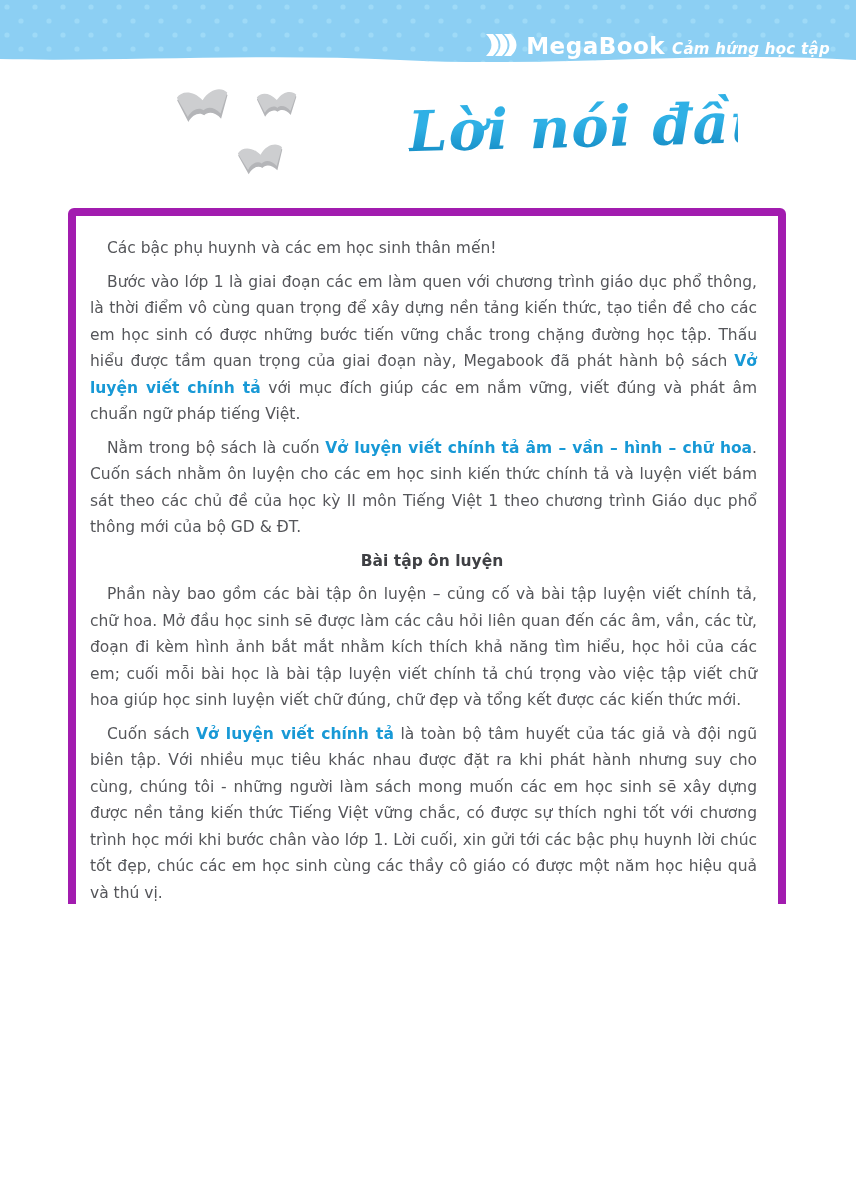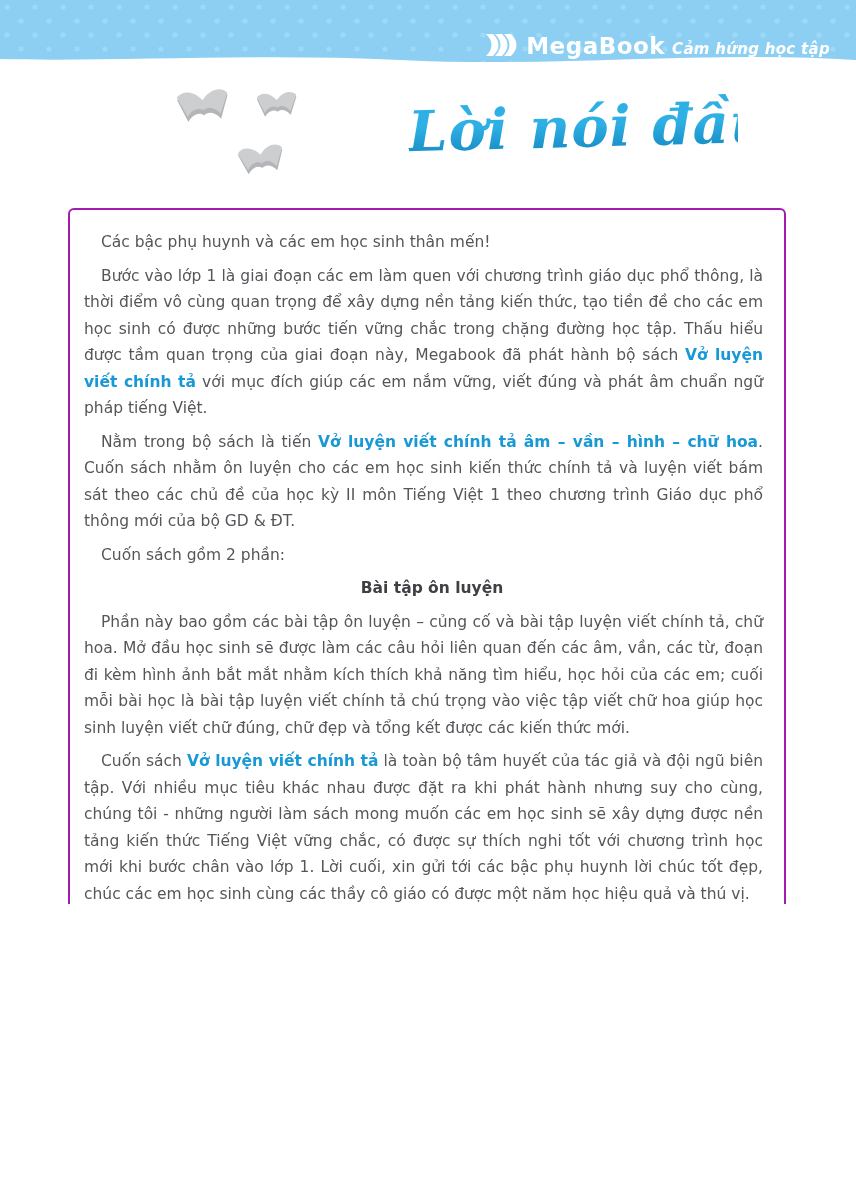--- a/index.html
+++ b/index.html
@@ -32,21 +32,21 @@
     background:linear-gradient(180deg,#2fb0e5 45%,#0e82bb 100%);
     -webkit-background-clip:text; background-clip:text;
     -webkit-text-fill-color:transparent;
     transform:rotate(-1.5deg);
     white-space:nowrap;
   }
 
   
   .content-box {
     position:absolute; left:68px; top:208px; width:718px; height:906px;
-    border:2px solid #a21caf; border-radius:6px; background:#ffffff;
+    border:8px solid #a21caf; border-radius:6px; background:#ffffff;
     padding:19px 21px 0 14px; overflow:hidden;
   }
   .content-box p {
     font-size:15.5px; line-height:26.5px; color:#55565a;
     text-align:justify; text-indent:17px; margin-bottom:7px;
   }
   .content-box p.heading { font-weight:bold; color:#3f4044; text-align:center; }
   .content-box span.accent { color:#1899d6; font-weight:bold; }
 
   
@@ -102,22 +102,21 @@
   <svg class="book-icon book-3" width="56" height="38" viewBox="0 0 44 30">
     <path d="M22 12 C15 3 6 3 2 8 L9 26 C13 20 19 19 22 22 C25 19 31 20 35 26 L42 8 C38 3 29 3 22 12 Z" fill="#b4b5b8" transform="translate(0,2)"></path>
     <path d="M22 12 C15 3 6 3 2 8 L9 24 C13 18 19 17 22 20 C25 17 31 18 35 24 L42 8 C38 3 29 3 22 12 Z" fill="#cdcED0"></path>
   </svg>
 
   <h1 class="page-title">Lời nói đầu</h1>
 
   <div class="content-box">
       <p><span>Các bậc phụ huynh và các em học sinh thân mến!</span></p>
       <p><span>Bước vào lớp 1 là giai đoạn các em làm quen với chương trình giáo dục phổ thông, là thời điểm vô cùng quan trọng để xây dựng nền tảng kiến thức, tạo tiền đề cho các em học sinh có được những bước tiến vững chắc trong chặng đường học tập. Thấu hiểu được tầm quan trọng của giai đoạn này, Megabook đã phát hành bộ sách </span><span class="accent">Vở luyện viết chính tả</span><span> với mục đích giúp các em nắm vững, viết đúng và phát âm chuẩn ngữ pháp tiếng Việt.</span></p>
-      <p><span>Nằm trong bộ sách là tiến </span><span class="accent">Vở luyện viết chính tả âm – vần – hình – chữ hoa</span><span>. Cuốn sách nhằm ôn luyện cho các em học sinh kiến thức chính tả và luyện viết bám sát theo các chủ đề của học kỳ II môn Tiếng Việt 1 theo chương trình Giáo dục phổ thông mới của bộ GD &amp; ĐT.</span></p>
-      <p><span>Cuốn sách gồm 2 phần:</span></p>
+      <p><span>Nằm trong bộ sách là cuốn </span><span class="accent">Vở luyện viết chính tả âm – vần – hình – chữ hoa</span><span>. Cuốn sách nhằm ôn luyện cho các em học sinh kiến thức chính tả và luyện viết bám sát theo các chủ đề của học kỳ II môn Tiếng Việt 1 theo chương trình Giáo dục phổ thông mới của bộ GD &amp; ĐT.</span></p>
       <p class="heading"><span>Bài tập ôn luyện</span></p>
       <p><span>Phần này bao gồm các bài tập ôn luyện – củng cố và bài tập luyện viết chính tả, chữ hoa. Mở đầu học sinh sẽ được làm các câu hỏi liên quan đến các âm, vần, các từ, đoạn đi kèm hình ảnh bắt mắt nhằm kích thích khả năng tìm hiểu, học hỏi của các em; cuối mỗi bài học là bài tập luyện viết chính tả chú trọng vào việc tập viết chữ hoa giúp học sinh luyện viết chữ đúng, chữ đẹp và tổng kết được các kiến thức mới.</span></p>
       <p><span>Cuốn sách </span><span class="accent">Vở luyện viết chính tả</span><span> là toàn bộ tâm huyết của tác giả và đội ngũ biên tập. Với nhiều mục tiêu khác nhau được đặt ra khi phát hành nhưng suy cho cùng, chúng tôi - những người làm sách mong muốn các em học sinh sẽ xây dựng được nền tảng kiến thức Tiếng Việt vững chắc, có được sự thích nghi tốt với chương trình học mới khi bước chân vào lớp 1. Lời cuối, xin gửi tới các bậc phụ huynh lời chúc tốt đẹp, chúc các em học sinh cùng các thầy cô giáo có được một năm học hiệu quả và thú vị.</span></p>
     </div>
 
   <div class="footer-divider"></div>
   <div class="footer-band"></div>
   <div class="page-badge">
     <span>3</span>
   </div>

